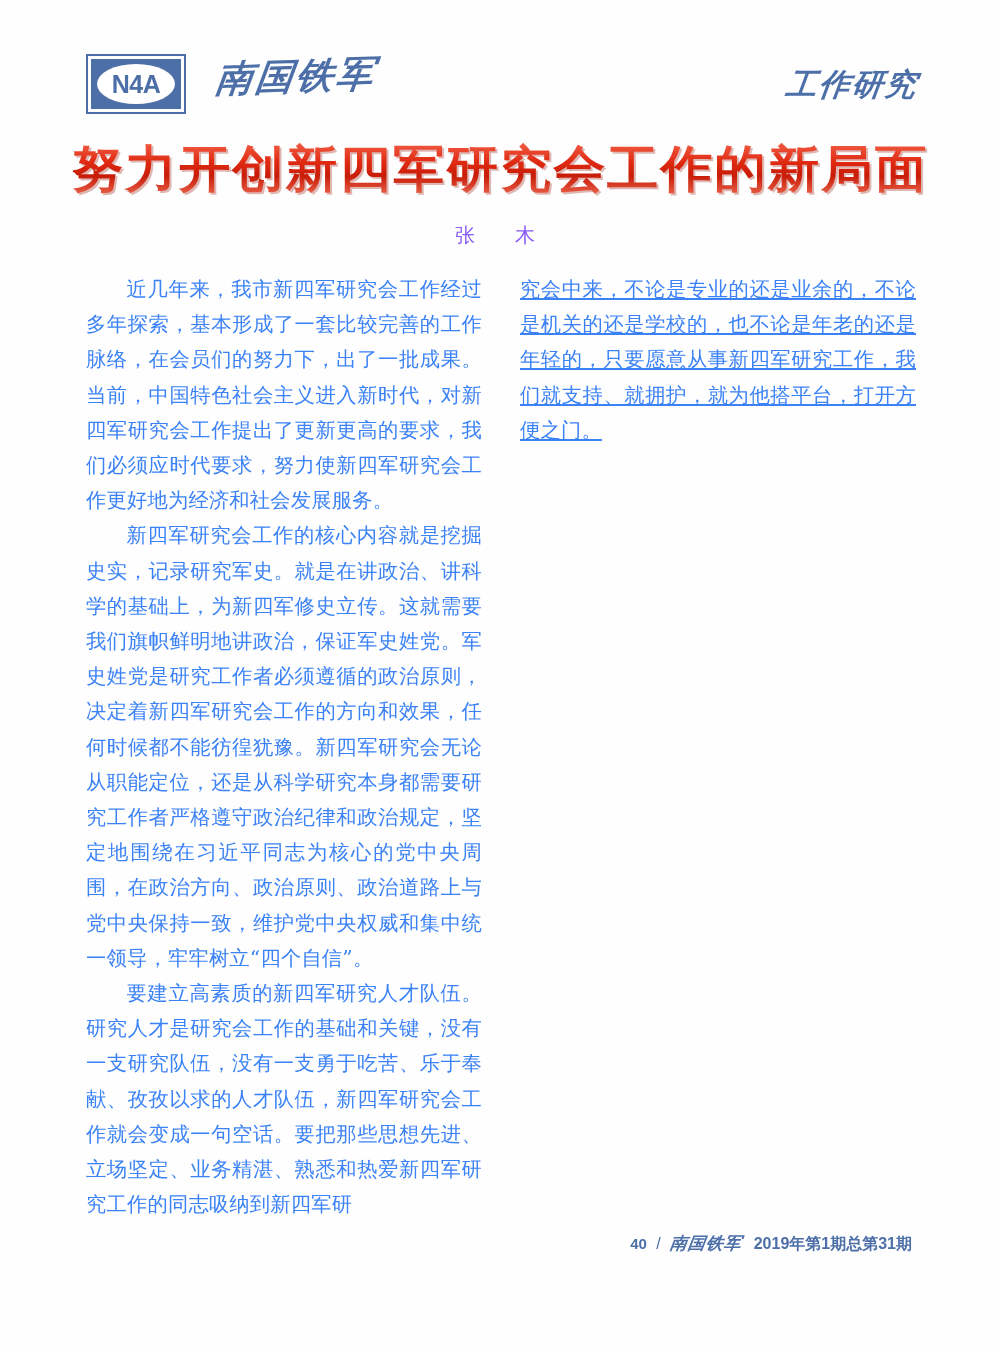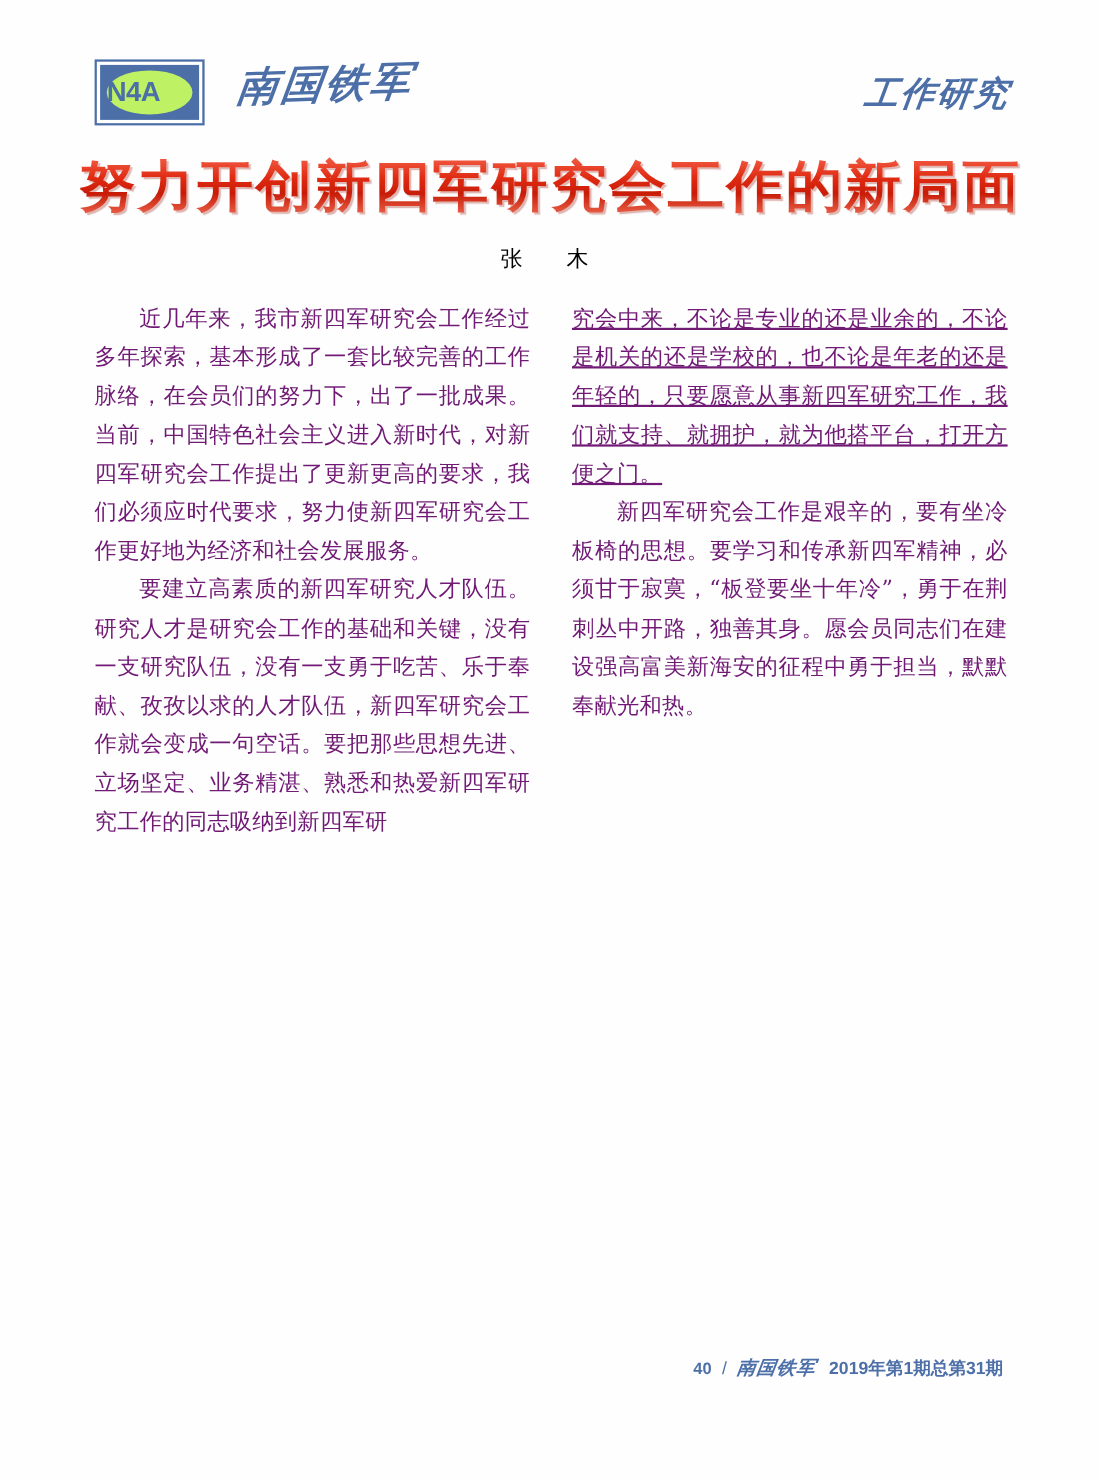--- a/index.html
+++ b/index.html
@@ -44,24 +44,25 @@
     border: 3px solid #ffffff;
     outline: 2px solid #4d6fa8;
     box-sizing: border-box;
     display: flex;
     align-items: center;
     justify-content: center;
   }
   .logo-oval {
     width: 78px;
     height: 40px;
-    background: #bef264;
+    background: #ffffff;
     border-radius: 50%;
     display: flex;
     align-items: center;
+    justify-content: center;
   }
   .logo-oval span {
     font-family: "Liberation Sans", sans-serif;
     font-weight: bold;
     font-size: 25px;
     letter-spacing: -0.5px;
     color: #4d6fa8;
     line-height: 1;
   }
 
@@ -118,21 +119,21 @@
 
   .byline {
     position: absolute;
     top: 222px;
     left: 0;
     width: 1000px;
     text-align: center;
     font-family: "DejaVu Serif", "Liberation Serif", serif;
     font-size: 20px;
     letter-spacing: 10px;
-    color: #000000;
+    color: #8b5cf6;
   }
 
   
   .columns {
     position: absolute;
     top: 272px;
     left: 86px;
     width: 830px;
     height: 960px;
     display: flex;
@@ -142,21 +143,21 @@
     width: 396px;
   }
   .col p {
     margin: 0;
     font-family: "DejaVu Serif", "Liberation Serif", serif;
     font-size: 20.3px;
     line-height: 1.735;
     text-align: justify;
     text-align-last: left;
     text-indent: 2em;
-    color: #701a75;
+    color: #3b82f6;
     letter-spacing: 0.2px;
     word-break: break-all;
   }
   .col p.cont {
     text-indent: 0;
     text-decoration: underline;
   }
 
   
   .footer {
@@ -200,25 +201,25 @@
     <div class="masthead-script">南国铁军</div>
     <div class="section-label">工作研究</div>
   </div>
 
   <div class="headline">努力开创新四军研究会工作的新局面</div>
   <div class="byline">张　木</div>
 
   <div class="columns">
     <div class="col">
       <p>近几年来，我市新四军研究会工作经过多年探索，基本形成了一套比较完善的工作脉络，在会员们的努力下，出了一批成果。当前，中国特色社会主义进入新时代，对新四军研究会工作提出了更新更高的要求，我们必须应时代要求，努力使新四军研究会工作更好地为经济和社会发展服务。</p>
+      <p>新四军研究会工作的核心内容就是挖掘史实，记录研究军史。就是在讲政治、讲科学的基础上，为新四军修史立传。这就需要我们旗帜鲜明地讲政治，保证军史姓党。军史姓党是研究工作者必须遵循的政治原则，决定着新四军研究会工作的方向和效果，任何时候都不能彷徨犹豫。新四军研究会无论从职能定位，还是从科学研究本身都需要研究工作者严格遵守政治纪律和政治规定，坚定地围绕在习近平同志为核心的党中央周围，在政治方向、政治原则、政治道路上与党中央保持一致，维护党中央权威和集中统一领导，牢牢树立“四个自信”。</p>
       <p>要建立高素质的新四军研究人才队伍。研究人才是研究会工作的基础和关键，没有一支研究队伍，没有一支勇于吃苦、乐于奉献、孜孜以求的人才队伍，新四军研究会工作就会变成一句空话。要把那些思想先进、立场坚定、业务精湛、熟悉和热爱新四军研究工作的同志吸纳到新四军研</p>
     </div>
     <div class="col">
       <p class="cont">究会中来，不论是专业的还是业余的，不论是机关的还是学校的，也不论是年老的还是年轻的，只要愿意从事新四军研究工作，我们就支持、就拥护，就为他搭平台，打开方便之门。</p>
-      <p>新四军研究会工作是艰辛的，要有坐冷板椅的思想。要学习和传承新四军精神，必须甘于寂寞，“板登要坐十年冷”，勇于在荆刺丛中开路，独善其身。愿会员同志们在建设强高富美新海安的征程中勇于担当，默默奉献光和热。</p>
     </div>
   </div>
 
   <div class="footer">
     <span class="pg">40</span>
     <span class="sep">/</span>
     <span class="mag">南国铁军</span>
     <span>2019年第1期总第31期</span>
   </div>
 

